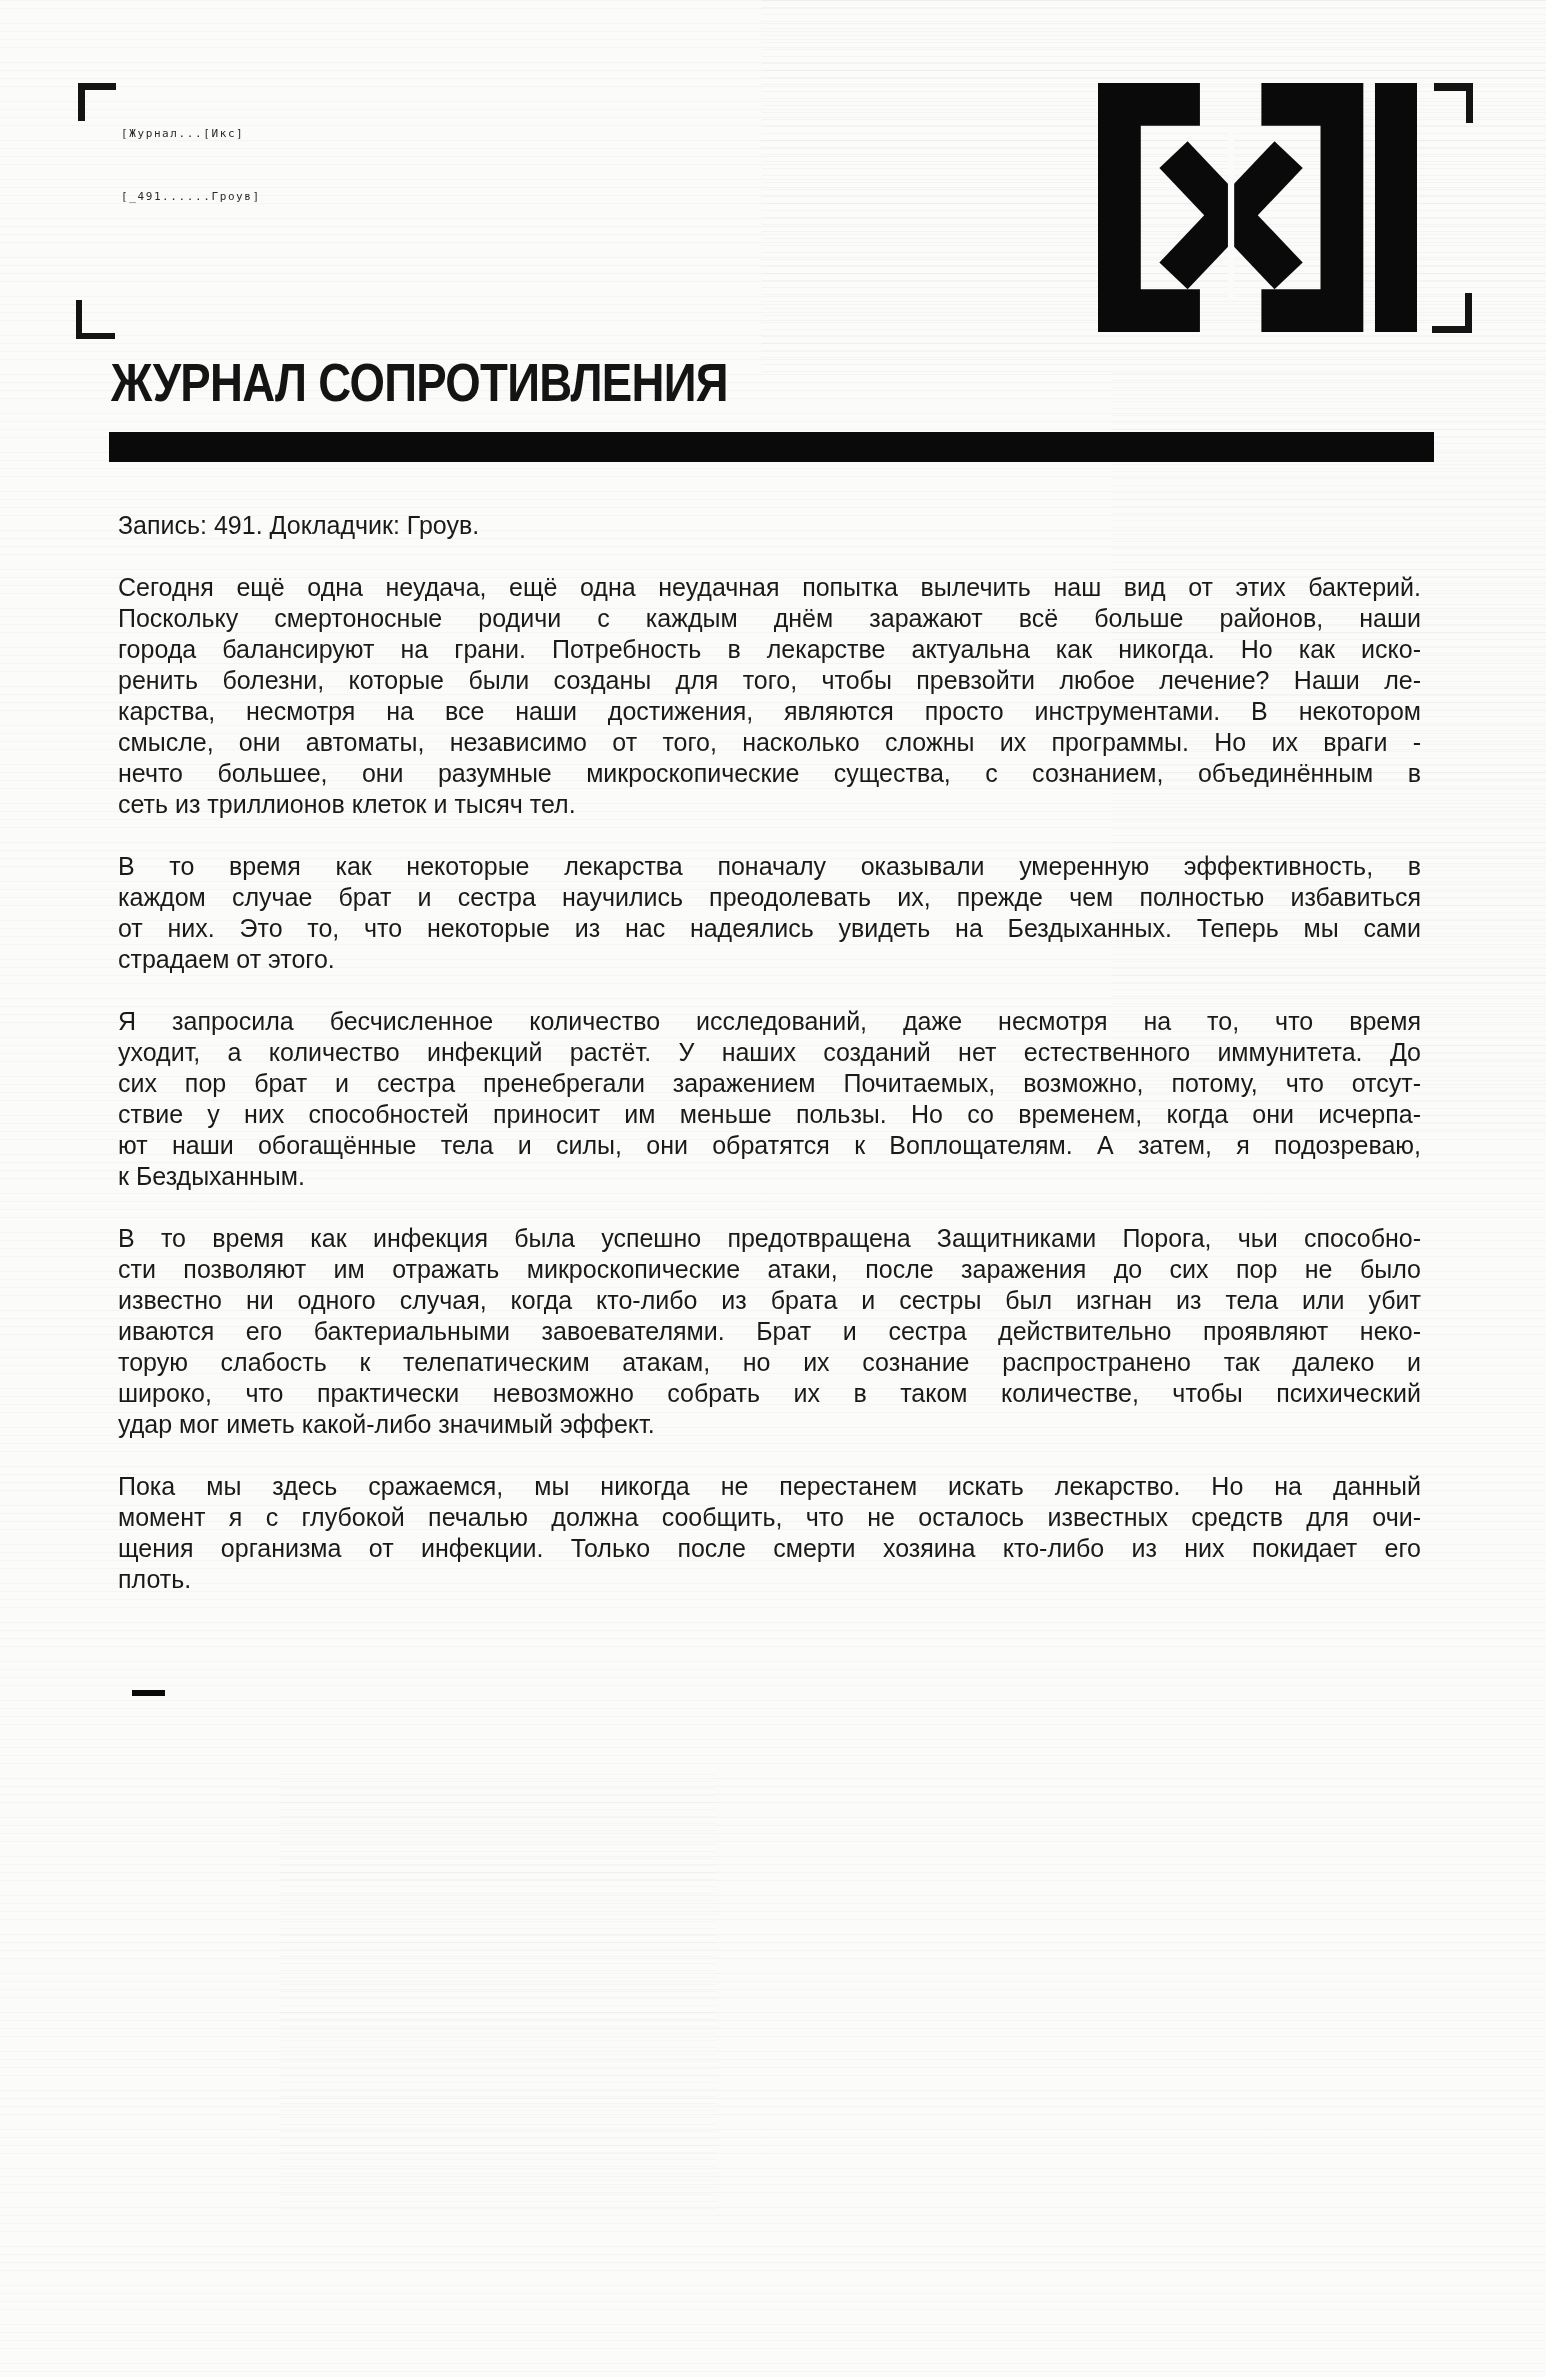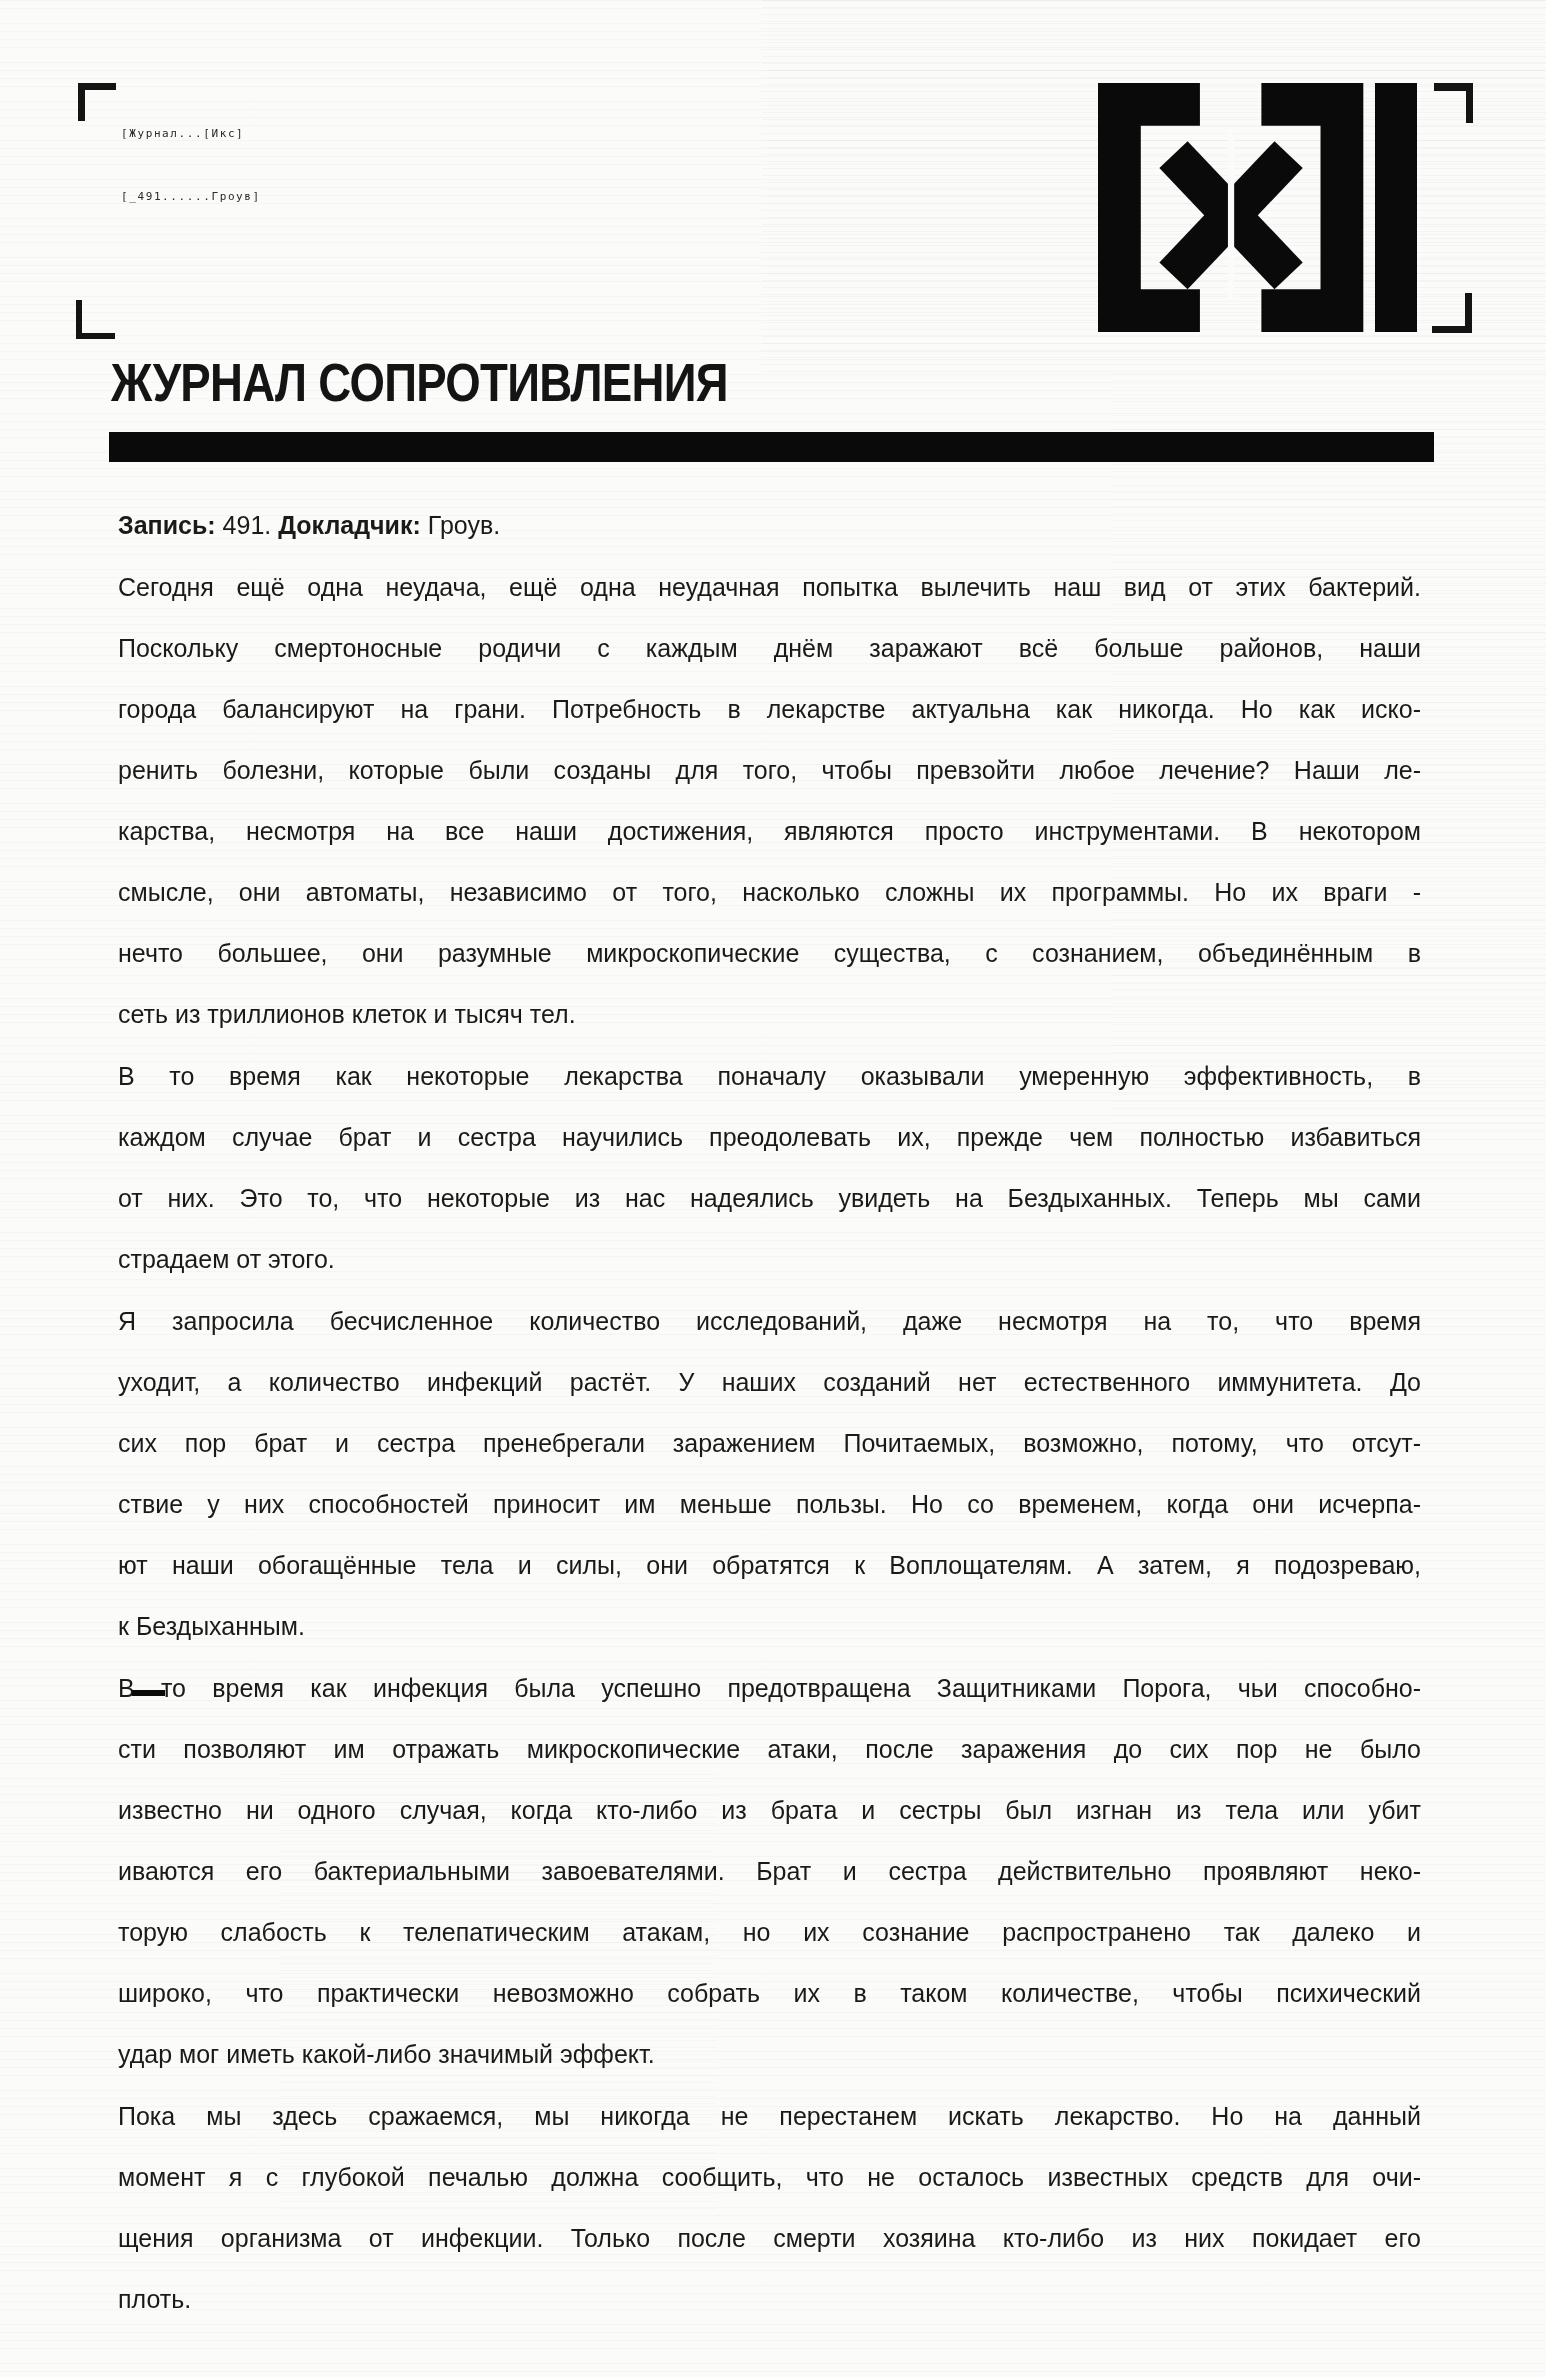--- a/index.html
+++ b/index.html
@@ -52,23 +52,23 @@
   .title-bar{
     position:absolute;left:109px;top:432px;width:1325px;height:30px;
     background:#0a0a0a;
   }
 
   .body-col{
     position:absolute;left:118px;top:510px;width:1303px;
     font-size:25px;line-height:31px;color:#1a1a1a;
   }
   .entry-meta{margin:0 0 31px 0;}
-  .entry-meta .lbl{font-weight:bold;}
+  .entry-meta .lbl{font-weight:normal;}
   .para{margin:0 0 31px 0;}
-  .line{text-align:justify;text-align-last:justify;margin-top:30px;}
+  .line{text-align:justify;text-align-last:justify;}
   .line.last{text-align:center;text-align-last:left;}
 
   .end-mark{
     position:absolute;left:132px;top:1690px;width:33px;height:6.2px;
     background:#0a0a0a;
   }
 </style>
 </head>
 <body>
 

